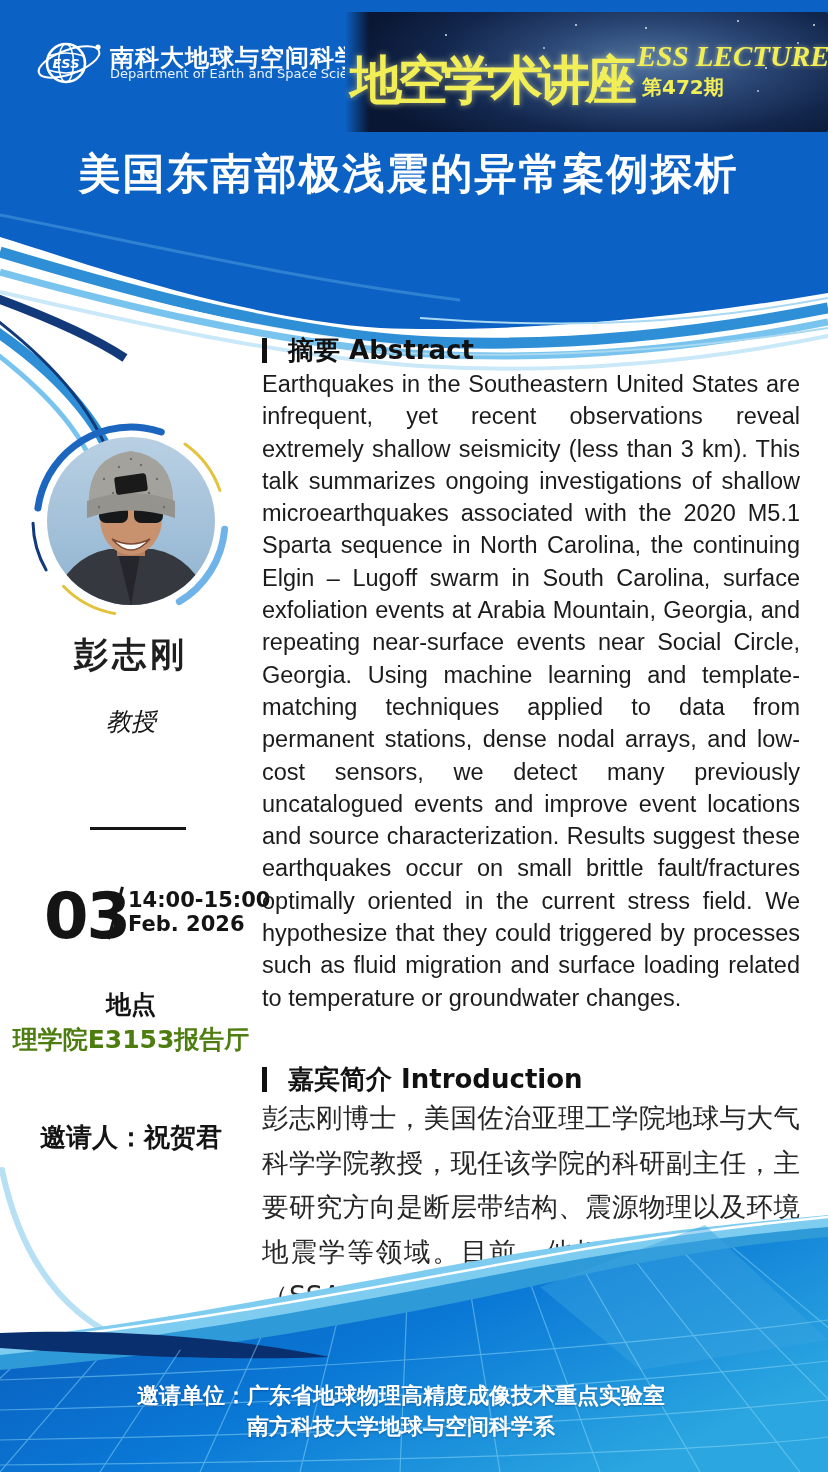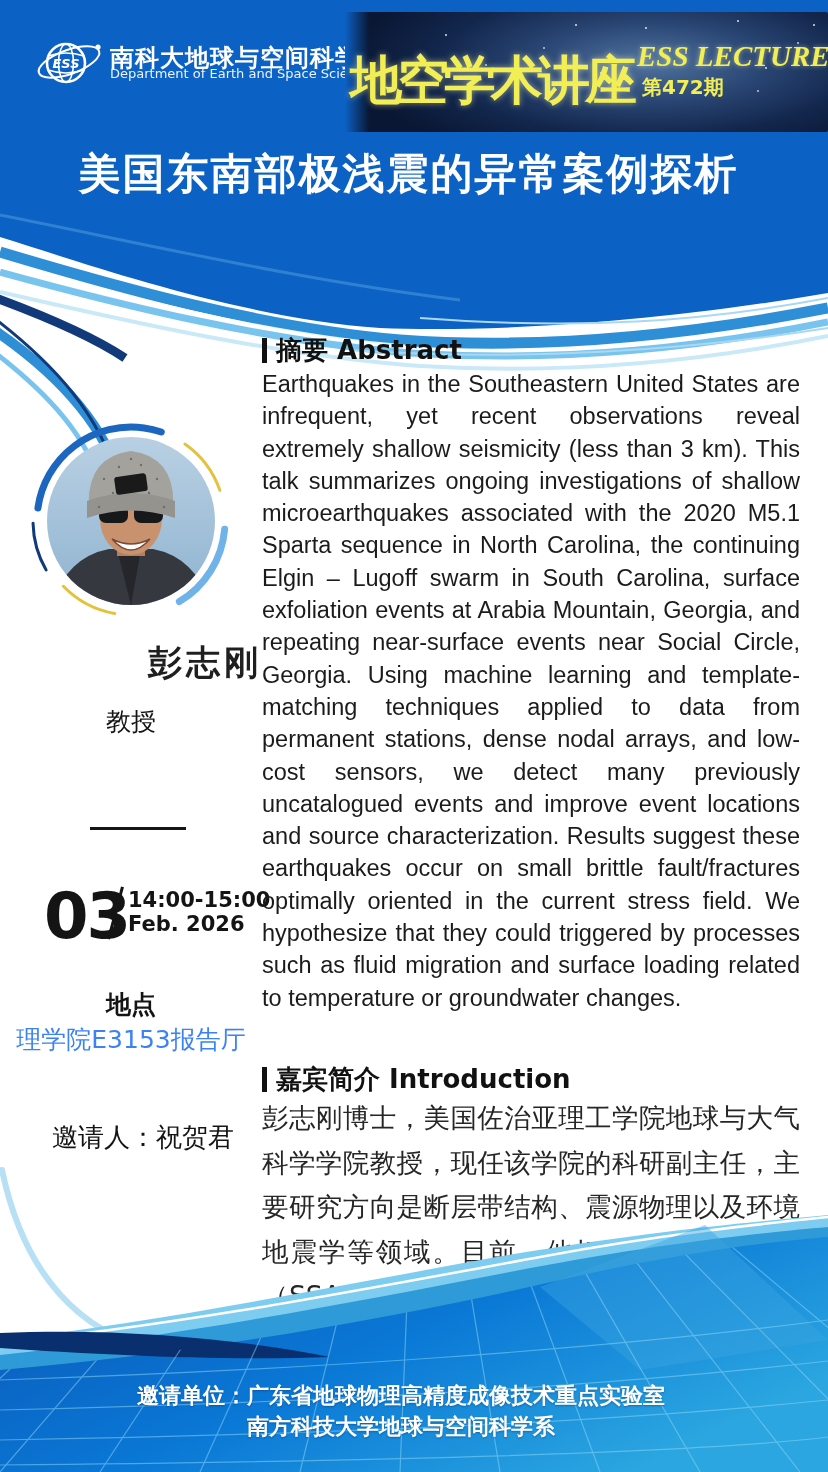--- a/index.html
+++ b/index.html
@@ -25,34 +25,34 @@
   .series-cn{left:5px;top:34px;font-size:52px;font-weight:900;letter-spacing:-5px;color:#f2ee55;
       white-space:nowrap;text-shadow:0 0 6px rgba(255,255,180,.55);}
   .series-en{left:292px;top:28px;font-family:"Liberation Serif",serif;font-style:italic;font-weight:bold;
       font-size:29px;color:#f2ee55;white-space:nowrap;text-shadow:0 0 5px rgba(255,255,180,.5);}
   .series-issue{left:297px;top:62px;font-size:20px;font-weight:bold;color:#f2ee55;white-space:nowrap;}
 
   .talk-title{left:0;top:146px;width:817px;text-align:center;color:#ffffff;font-size:42px;
       font-weight:bold;letter-spacing:2px;white-space:nowrap;}
 
   
-  .name{left:0;top:632px;width:262px;text-align:right;font-size:34px;font-weight:bold;color:#1f1f1f;letter-spacing:4px;margin-top:8px;}
-  .position{left:0;top:705px;width:262px;text-align:center;font-size:25px;color:#141414;}
+  .name{left:0;top:632px;width:262px;text-align:center;font-size:34px;font-weight:bold;color:#1f1f1f;letter-spacing:4px;}
+  .position{left:0;top:705px;width:262px;text-align:center;font-size:25px;color:#141414;font-style:italic;}
   .affiliation{left:0;top:744px;width:262px;text-align:center;font-size:22px;color:#141414;letter-spacing:.5px;}
   .divider{left:90px;top:827px;width:96px;height:3px;background:#151515;}
   .day{left:44px;top:884px;font-size:64px;font-weight:bold;color:#141414;line-height:1;letter-spacing:-2px;}
   .slash{left:114px;top:886px;width:2.5px;height:54px;background:#141414;transform:rotate(15deg);}
   .time{left:128px;top:888px;font-size:21px;font-weight:bold;color:#141414;white-space:nowrap;}
   .month{left:128px;top:912px;font-size:21px;font-weight:bold;color:#141414;white-space:nowrap;}
   .venue-label{left:0;top:988px;width:262px;text-align:center;font-size:25px;font-weight:bold;color:#141414;}
-  .venue{left:0;top:1023px;width:262px;text-align:center;font-size:25px;font-weight:normal;color:#3b82f6;white-space:nowrap;}
-  .inviter{left:12px;top:1120px;width:262px;text-align:center;font-size:26px;font-weight:normal;color:#141414;}
-
-  
-  .sec-head{display:flex;align-items:center;gap:9px;}
+  .venue{left:0;top:1023px;width:262px;text-align:center;font-size:25px;font-weight:bold;color:#4d7c0f;white-space:nowrap;}
+  .inviter{left:0;top:1120px;width:262px;text-align:center;font-size:26px;font-weight:bold;color:#141414;}
+
+  
+  .sec-head{display:flex;align-items:center;gap:21px;}
   .sec-bar{width:5px;height:25px;background:#111;}
   .sec-title{font-size:26px;font-weight:bold;color:#111;white-space:nowrap;}
   .abstract-head{left:262px;top:333px;}
   .abstract-body{left:262px;top:368px;width:538px;font-family:"Liberation Sans",sans-serif;
       font-size:23.5px;line-height:32.3px;color:#1b1b1b;text-align:justify;}
   .intro-head{left:262px;top:1062px;}
   .intro-body{left:262px;top:1096px;width:538px;font-size:26.5px;line-height:44.5px;color:#262626;text-align:justify;}
 
   
   .footer-line1{left:0;top:1381px;width:828px;text-align:center;transform:translateX(-13px);

